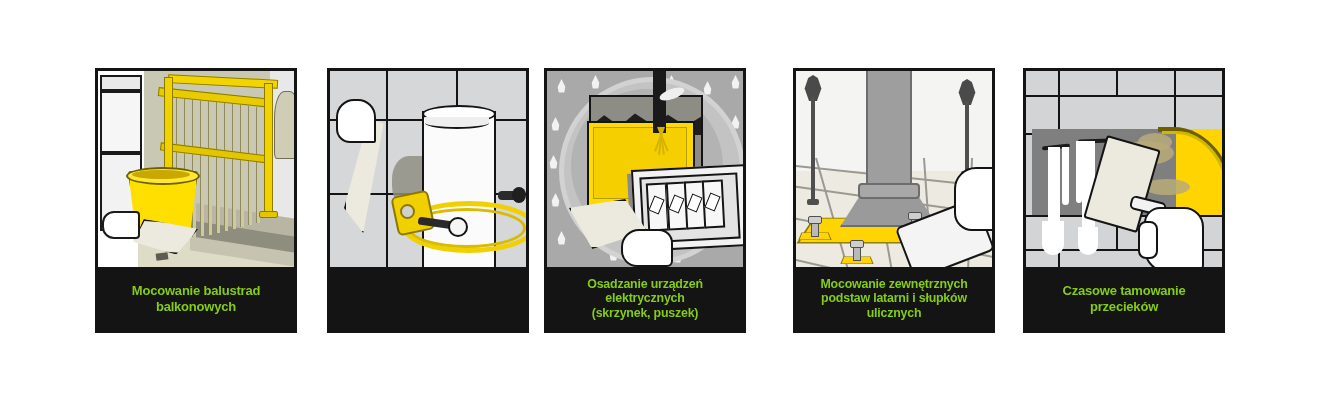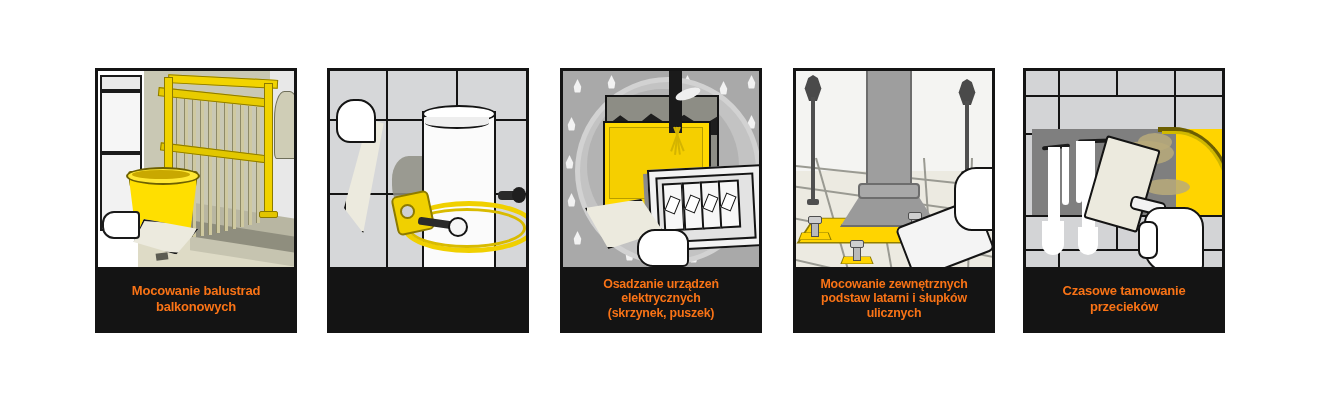--- a/index.html
+++ b/index.html
@@ -39,21 +39,21 @@
     height: 198px;
     overflow: hidden;
     background: #d9d9d9;
     border: 1px solid #141414;
     box-sizing: border-box;
   }
 
   .caption {
     flex: 1;
     background: #141414;
-    color: #f97316;
+    color: #84cc16;
     display: flex;
     align-items: center;
     justify-content: center;
     text-align: center;
     padding: 2px 6px 4px 6px;
     box-sizing: border-box;
   }
   .caption span {
     display: block;
     font-weight: bold;
@@ -244,21 +244,21 @@
       <div class="sh p2-bolt"></div>
       <div class="sh p2-bolthead"></div>
       <div class="sh p2-bolt2"></div>
       <div class="sh p2-bolt2h"></div>
 
       <div class="sh p2-trowel"></div>
       <div class="sh p2-hand"></div>
     </div>
   </div>
 
-  <div class="panel" style="left:560px;">
+  <div class="panel" style="left:544px;">
     <div class="art">
       <div class="sh p3-bg"></div>
 
       <div class="sh p3-drop" style="left:10px;  top:8px;"></div>
       <div class="sh p3-drop" style="left:44px;  top:4px;"></div>
       <div class="sh p3-drop" style="left:80px;  top:10px;"></div>
       <div class="sh p3-drop" style="left:120px; top:4px;"></div>
       <div class="sh p3-drop" style="left:156px; top:10px;"></div>
       <div class="sh p3-drop" style="left:184px; top:4px;"></div>
       <div class="sh p3-drop" style="left:4px;   top:46px;"></div>

